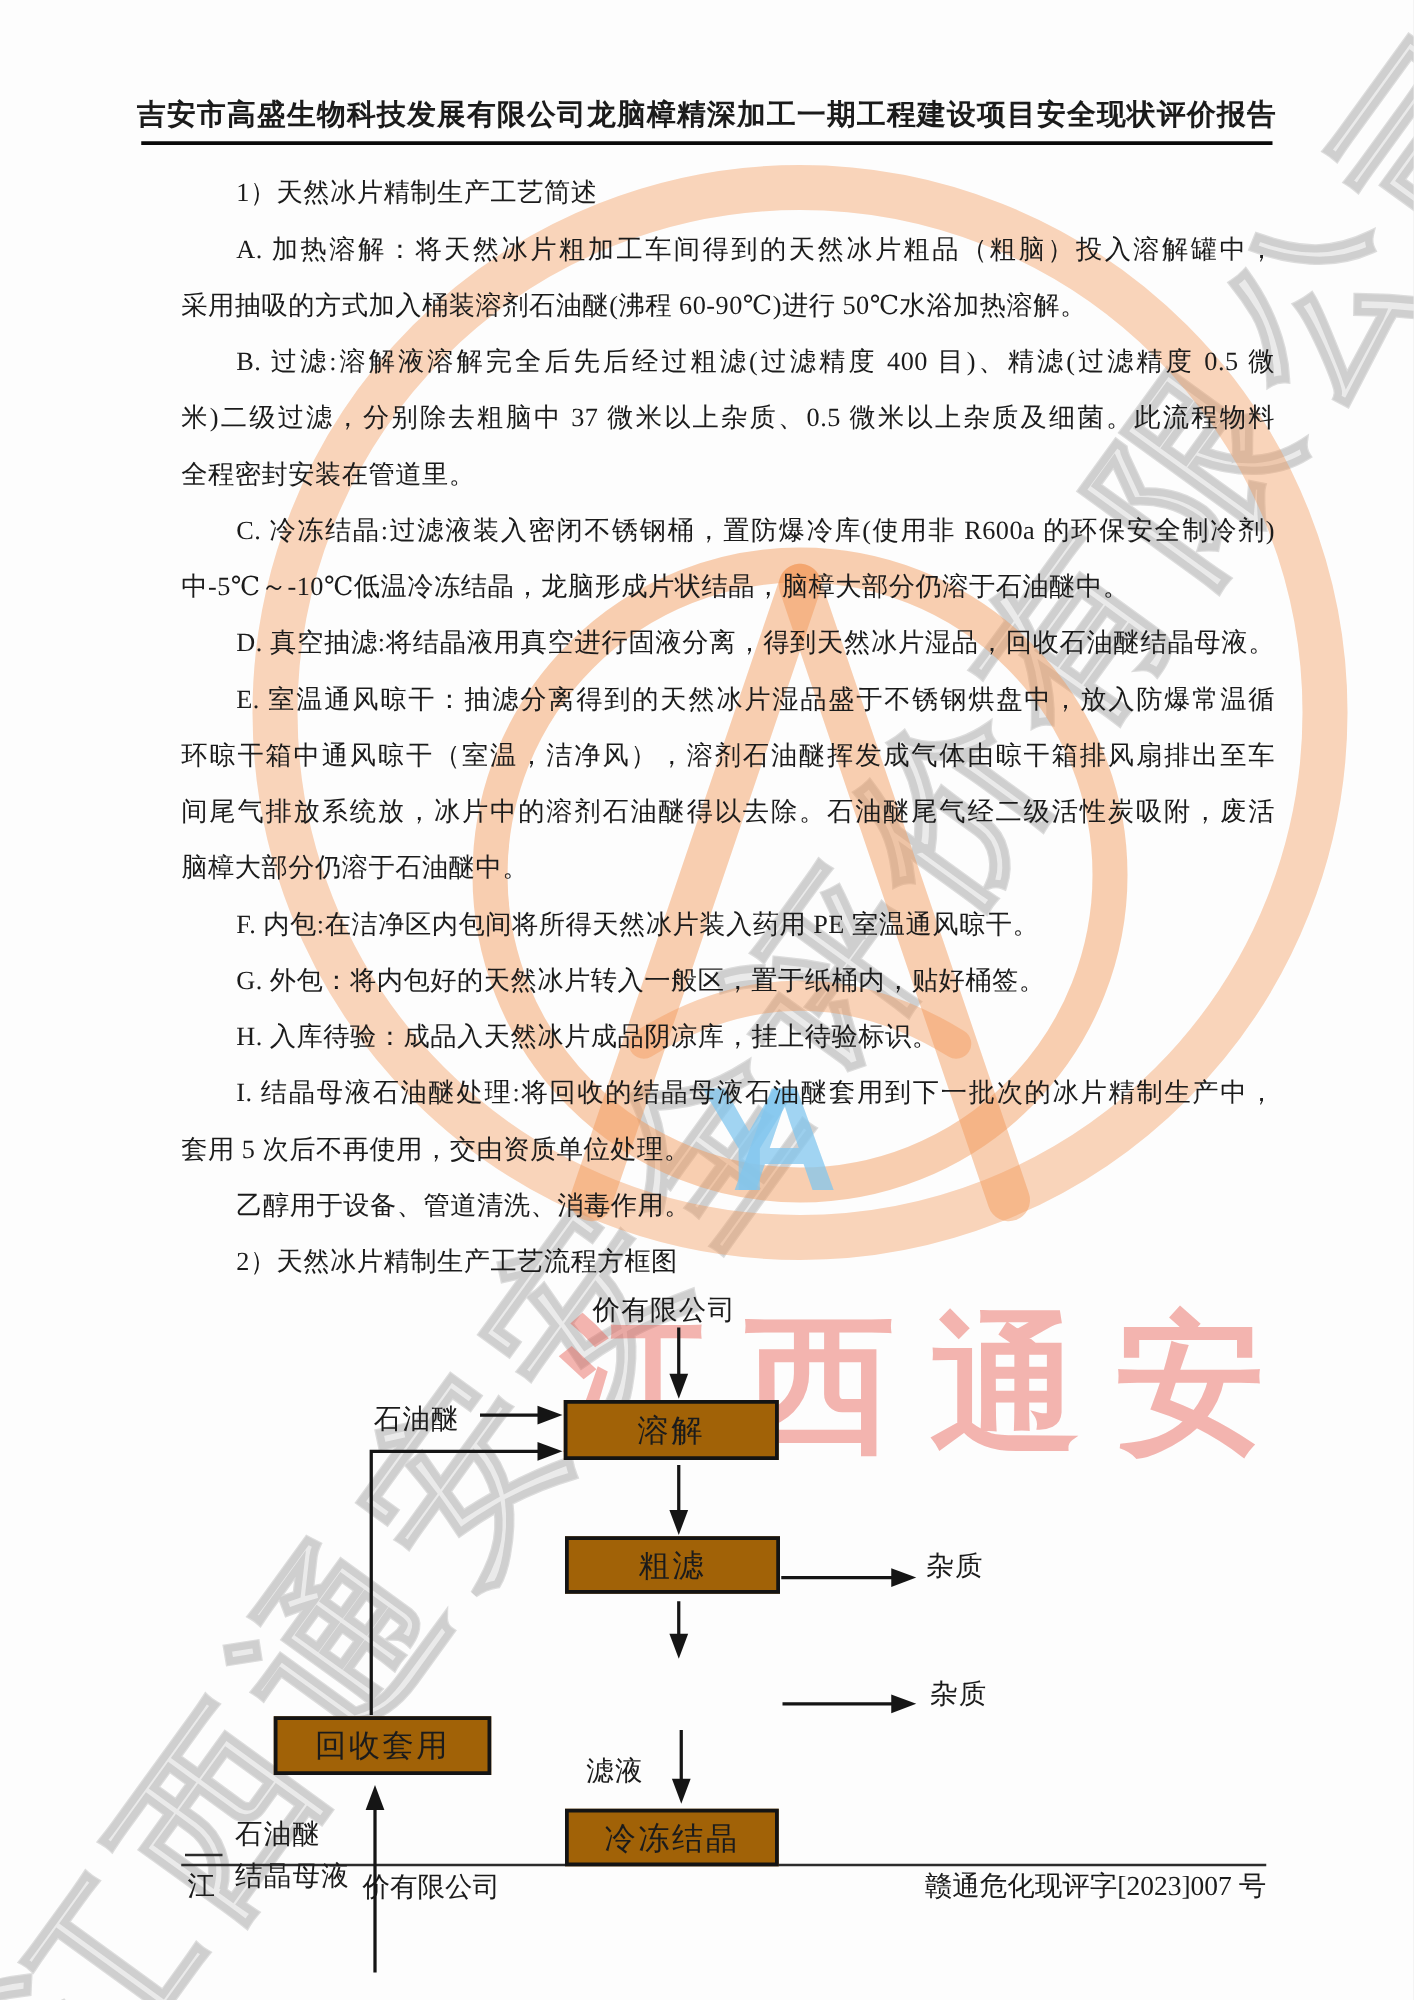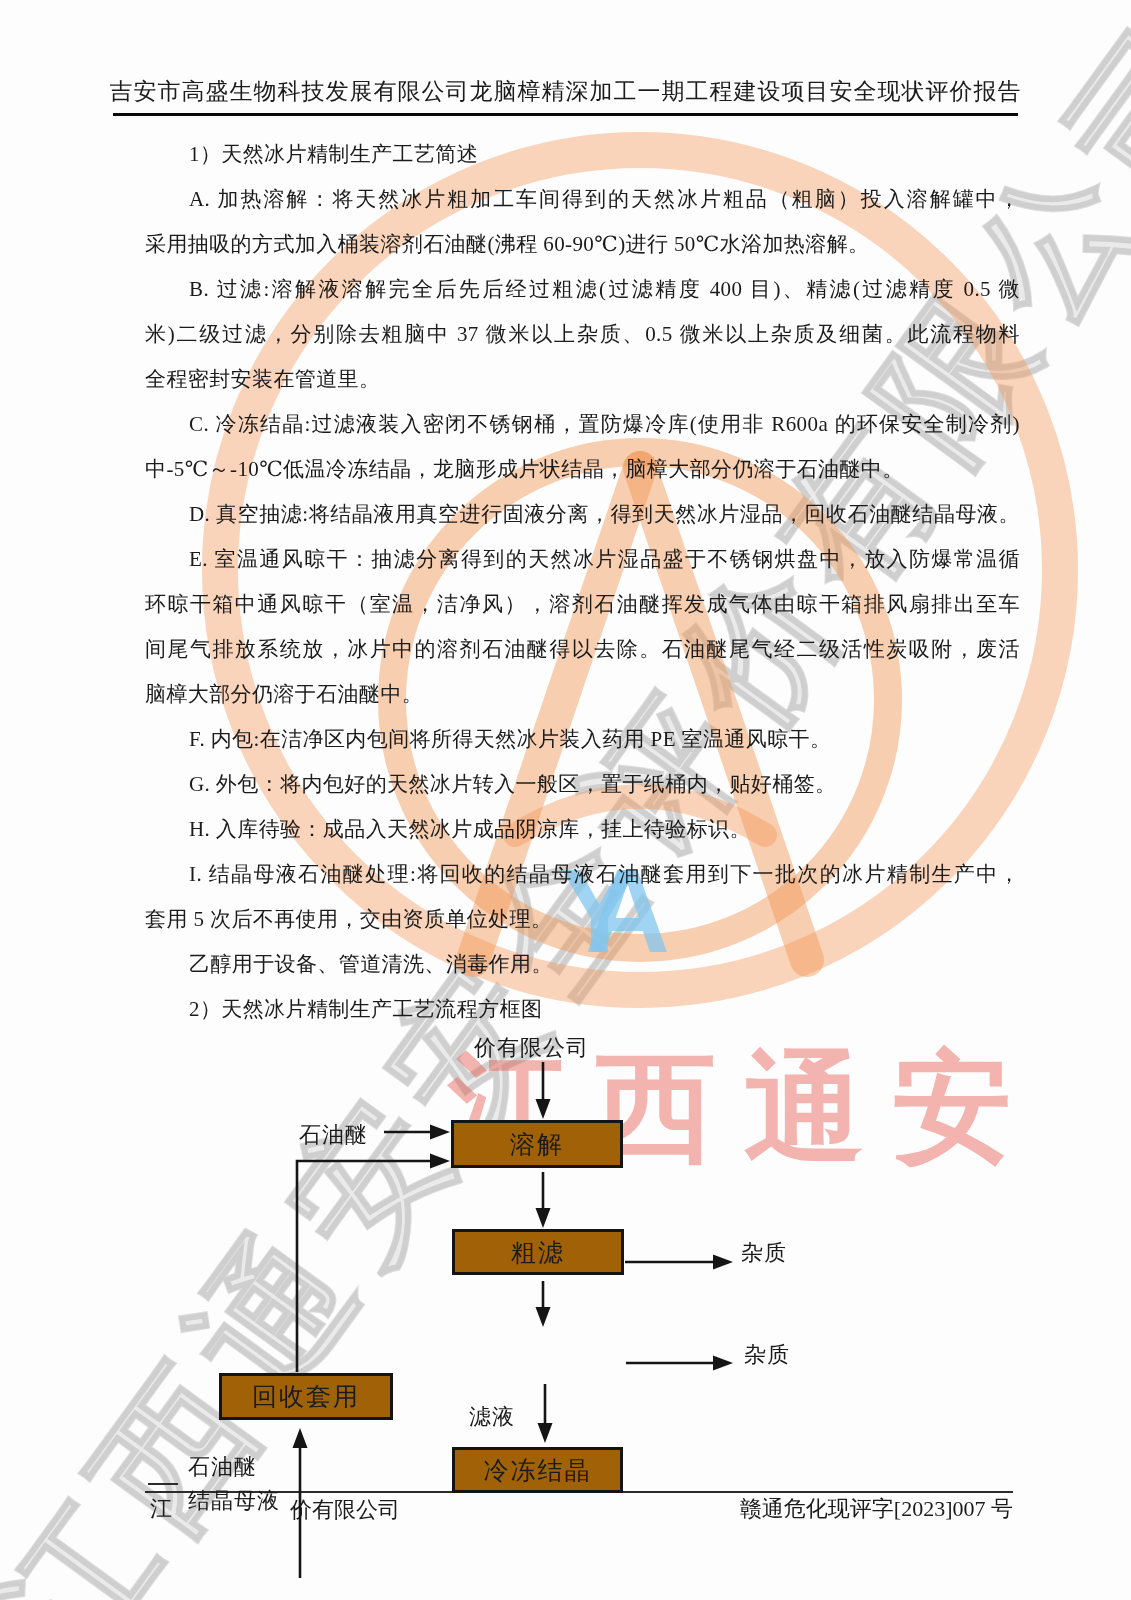--- a/index.html
+++ b/index.html
@@ -22,21 +22,21 @@
   .wm-logo { left:0; top:0; width:1131px; height:1600px; z-index:0; }
   .wm-red {
     left:448px; top:1028px; z-index:0;
     font-family:"Liberation Sans","DejaVu Sans",sans-serif;
     font-size:120px; font-weight:bold; letter-spacing:28px; white-space:nowrap;
     color:rgba(231,90,80,0.45);
   }
   
   .header-title {
     position:absolute; left:0; top:76px; width:1131px; text-align:center;
-    font-size:23px; font-weight:400; letter-spacing:1px; z-index:2;
+    font-size:23px; font-weight:700; letter-spacing:1px; z-index:2;
   }
   .header-rule { position:absolute; left:113px; top:113px; width:905px; height:3px; background:#0a0a0a; z-index:2; }
   
   .body-text { position:absolute; left:145px; top:132px; width:875px; z-index:2; font-size:21px; }
   .line { height:45px; line-height:45px; letter-spacing:0.4px; text-align:left; white-space:nowrap; }
   .line.full { white-space:normal; text-align:justify; text-align-last:justify; }
   .line.indent { text-indent:44px; }
   
   .flow-svg { position:absolute; left:0; top:0; width:1131px; height:1600px; z-index:3; pointer-events:none; }
   .fbox {

